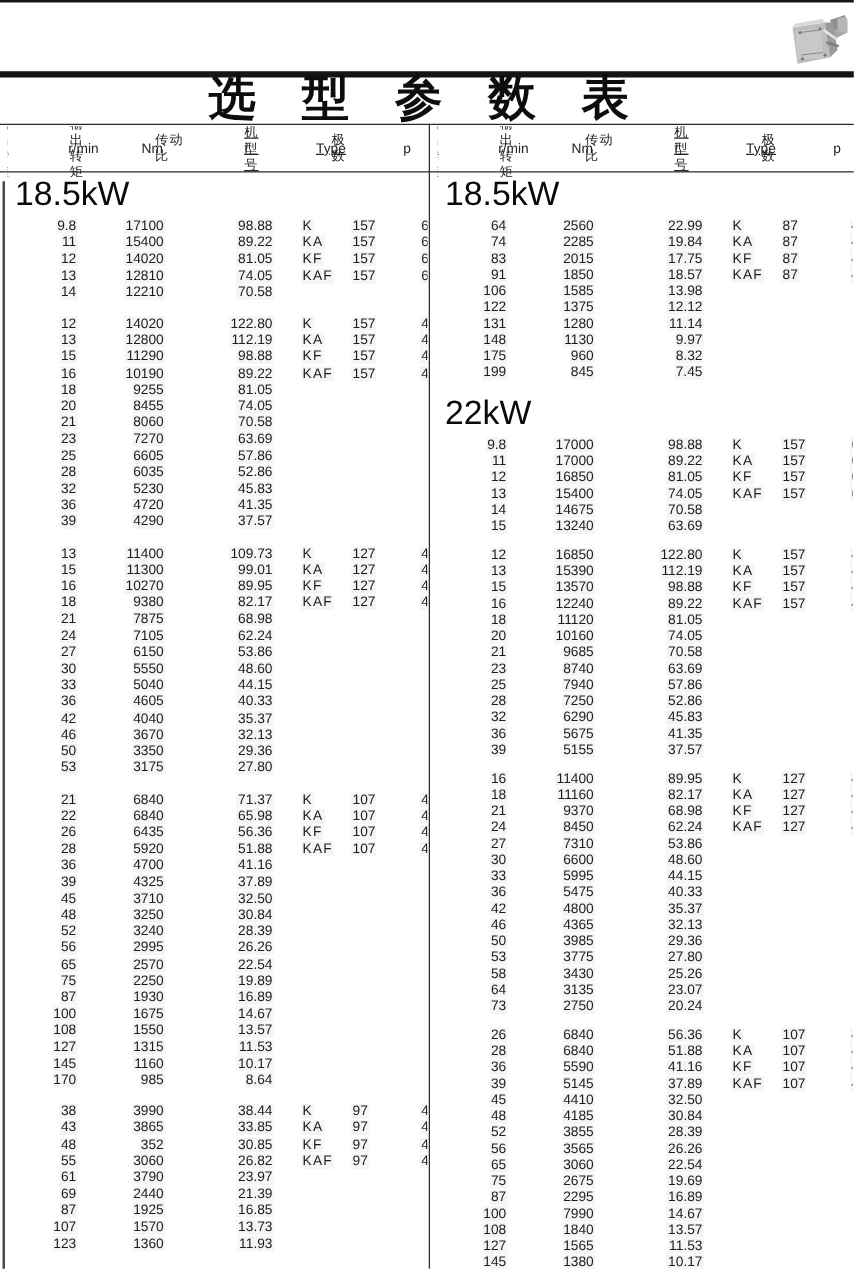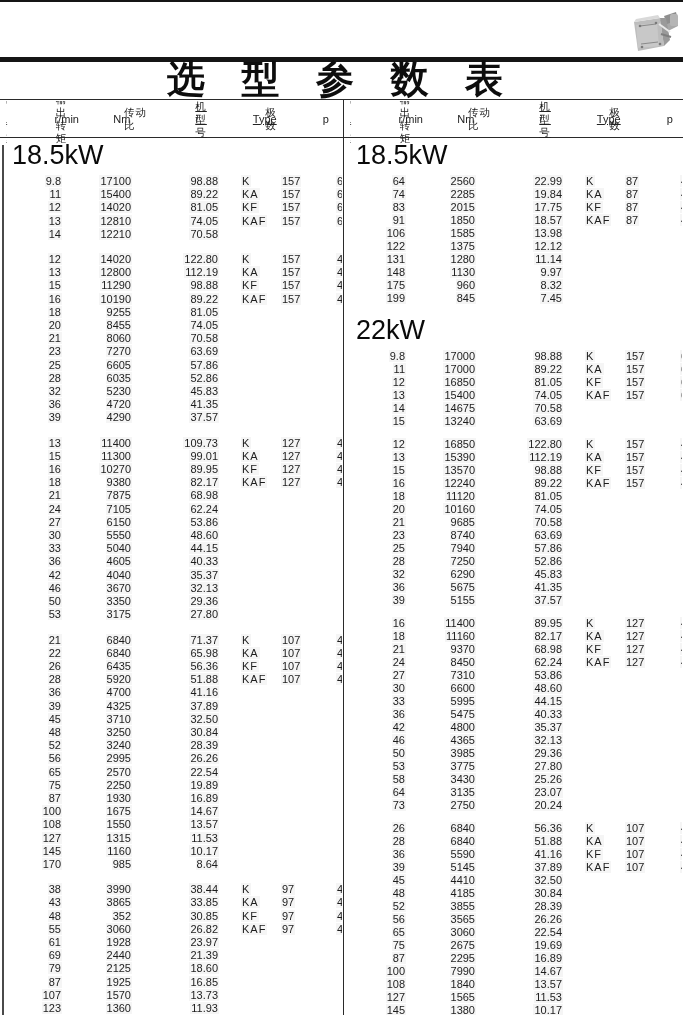--- a/index.html
+++ b/index.html
@@ -558,38 +558,30 @@
         <tr>
           <td><span class="val">55</span></td>
           <td><span class="val">3060</span></td>
           <td><span class="val">26.82</span></td>
           <td><span class="val">KAF</span></td>
           <td><span class="val">97</span></td>
           <td><span class="val">4</span></td>
         </tr>
         <tr>
           <td><span class="val">61</span></td>
-          <td><span class="val">1928</span></td>
+          <td><span class="val">3790</span></td>
           <td><span class="val">23.97</span></td>
           <td></td>
           <td></td>
           <td></td>
         </tr>
         <tr>
           <td><span class="val">69</span></td>
           <td><span class="val">2440</span></td>
           <td><span class="val">21.39</span></td>
-          <td></td>
-          <td></td>
-          <td></td>
-        </tr>
-        <tr>
-          <td><span class="val">79</span></td>
-          <td><span class="val">2125</span></td>
-          <td><span class="val">18.60</span></td>
           <td></td>
           <td></td>
           <td></td>
         </tr>
         <tr>
           <td><span class="val">87</span></td>
           <td><span class="val">1925</span></td>
           <td><span class="val">16.85</span></td>
           <td></td>
           <td></td>

